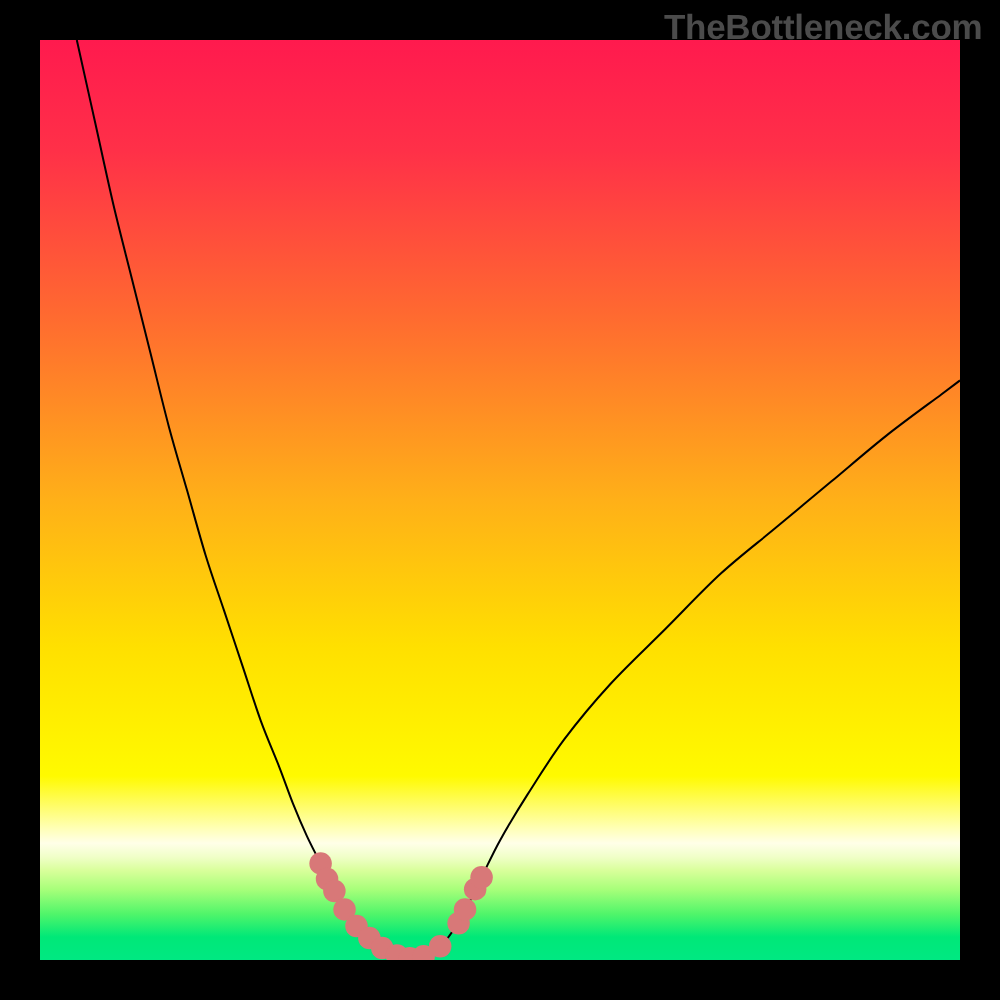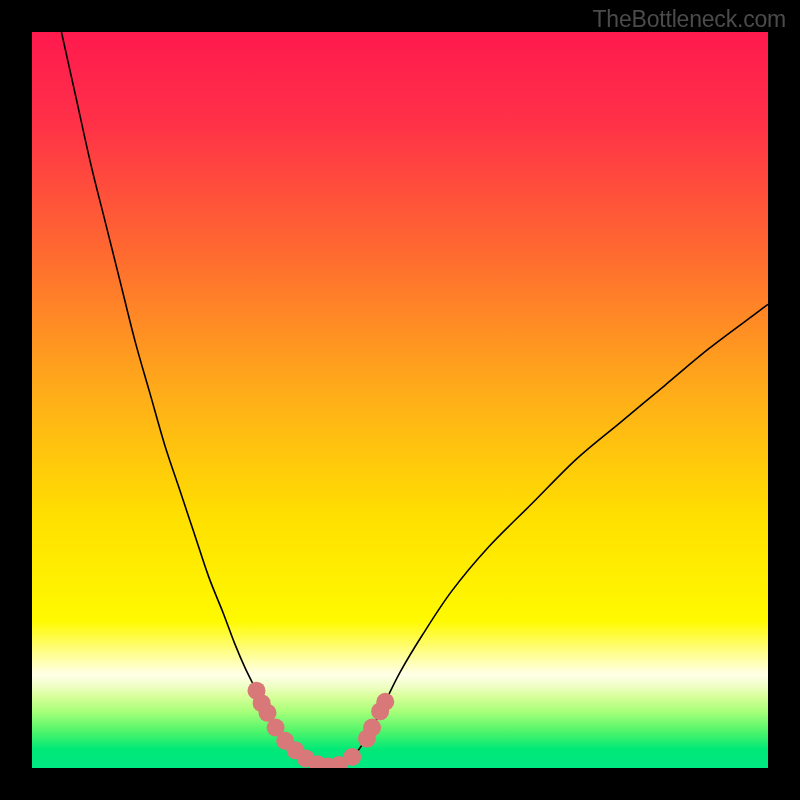--- a/index.html
+++ b/index.html
@@ -32,22 +32,22 @@
     top: 0;
     left: 0;
     width: 100%;
     height: 100%;
   }
   .watermark {
     position: absolute;
     top: 6px;
     right: 14px;
     color: #4b4b4b;
-    font-size: 23px;
-    font-weight: 400;
+    font-size: 28px;
+    font-weight: 700;
     letter-spacing: -0.2px;
     user-select: none;
   }
   svg.curves {
     position: absolute;
     top: 0;
     left: 0;
   }
 </style>
 </head>

